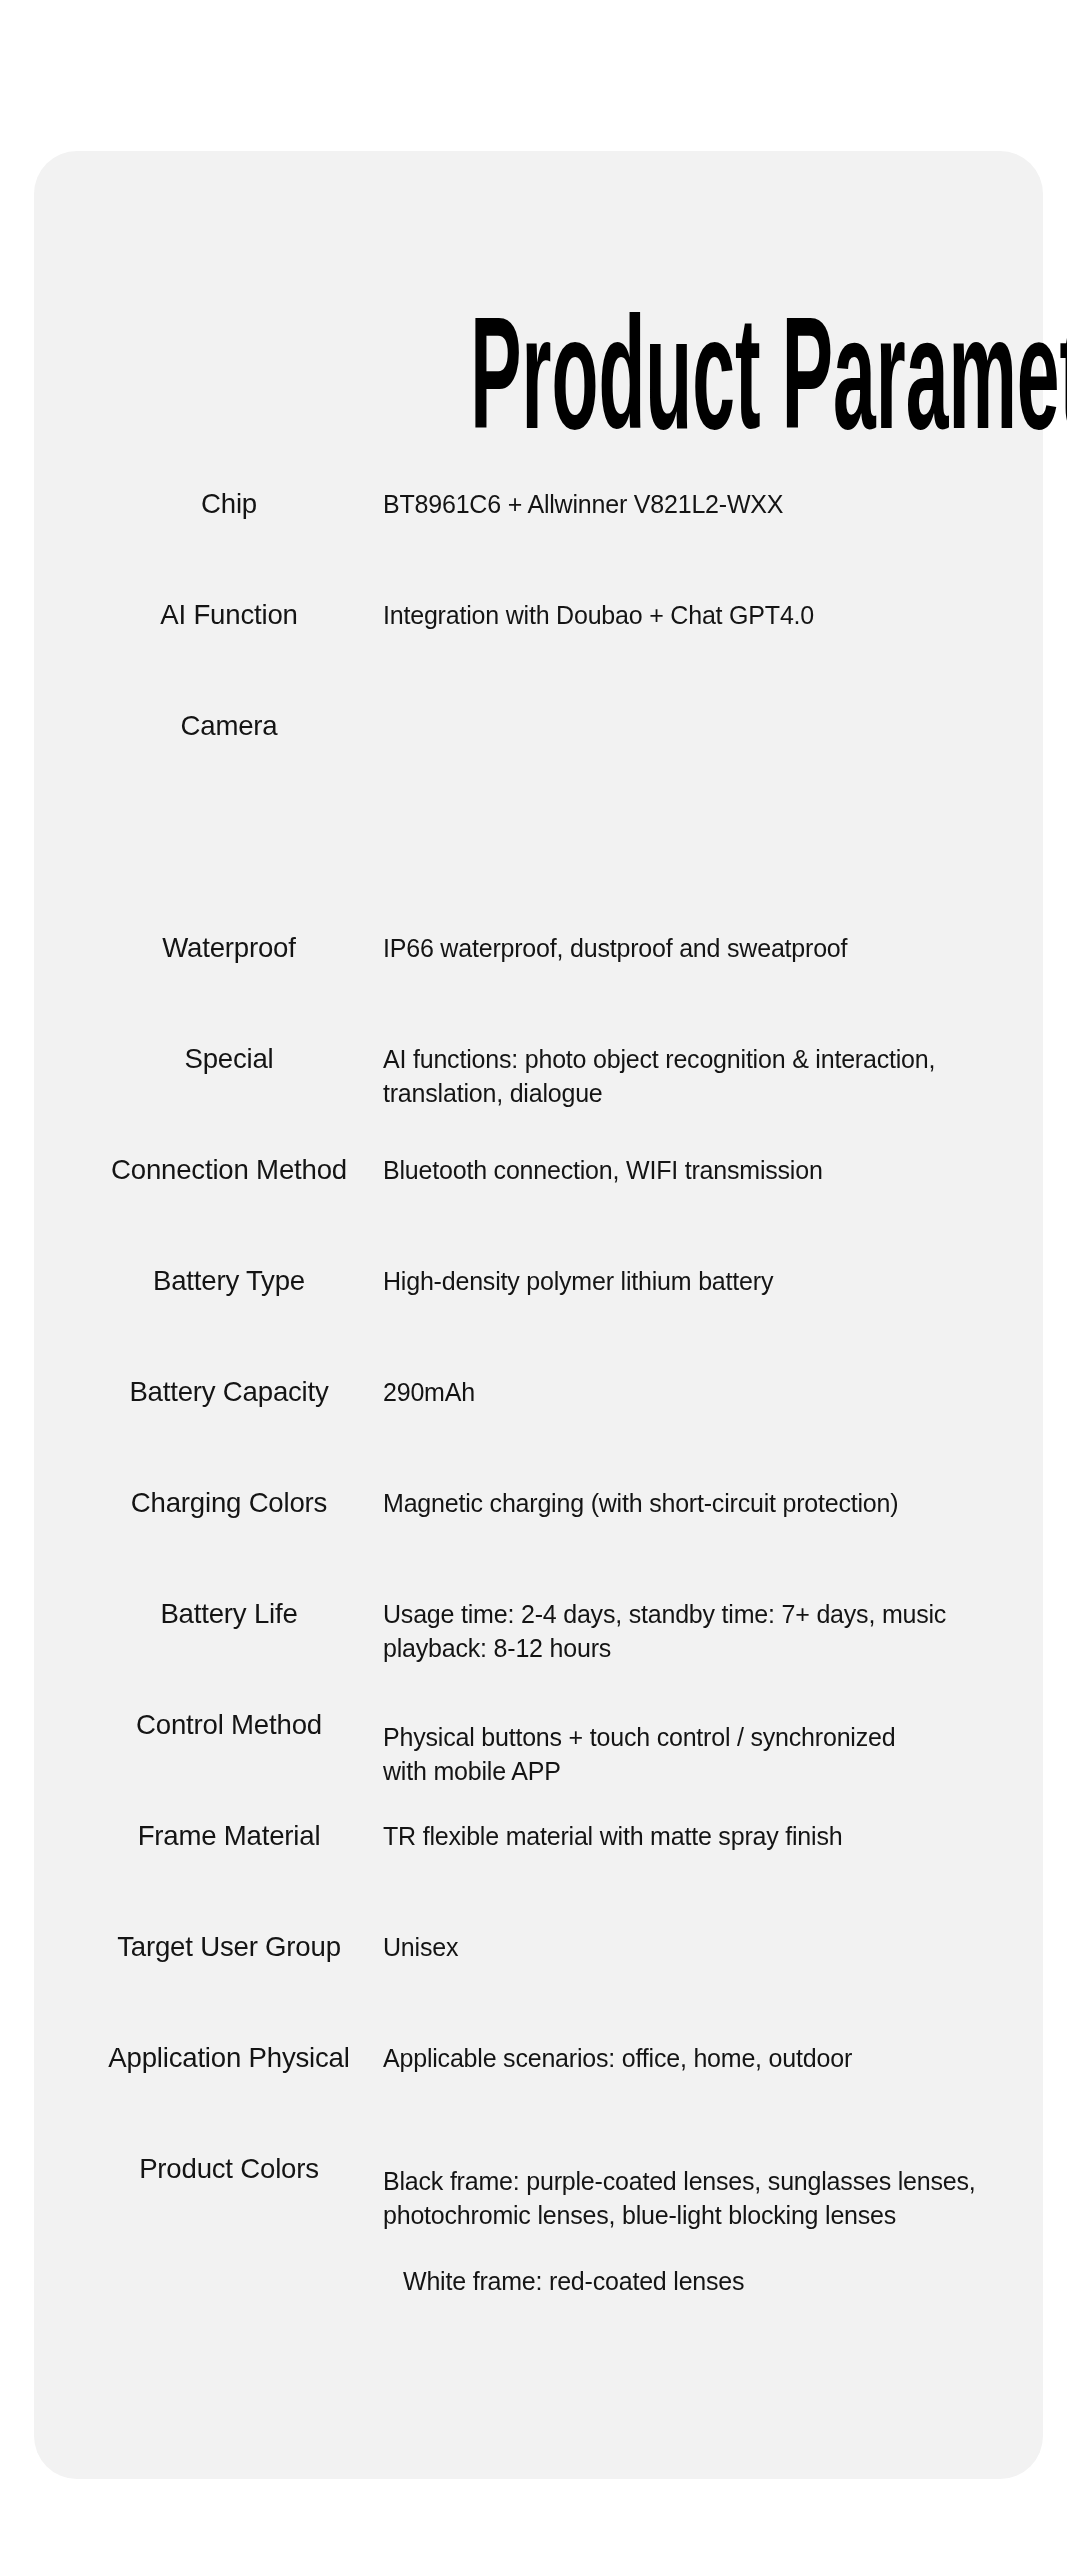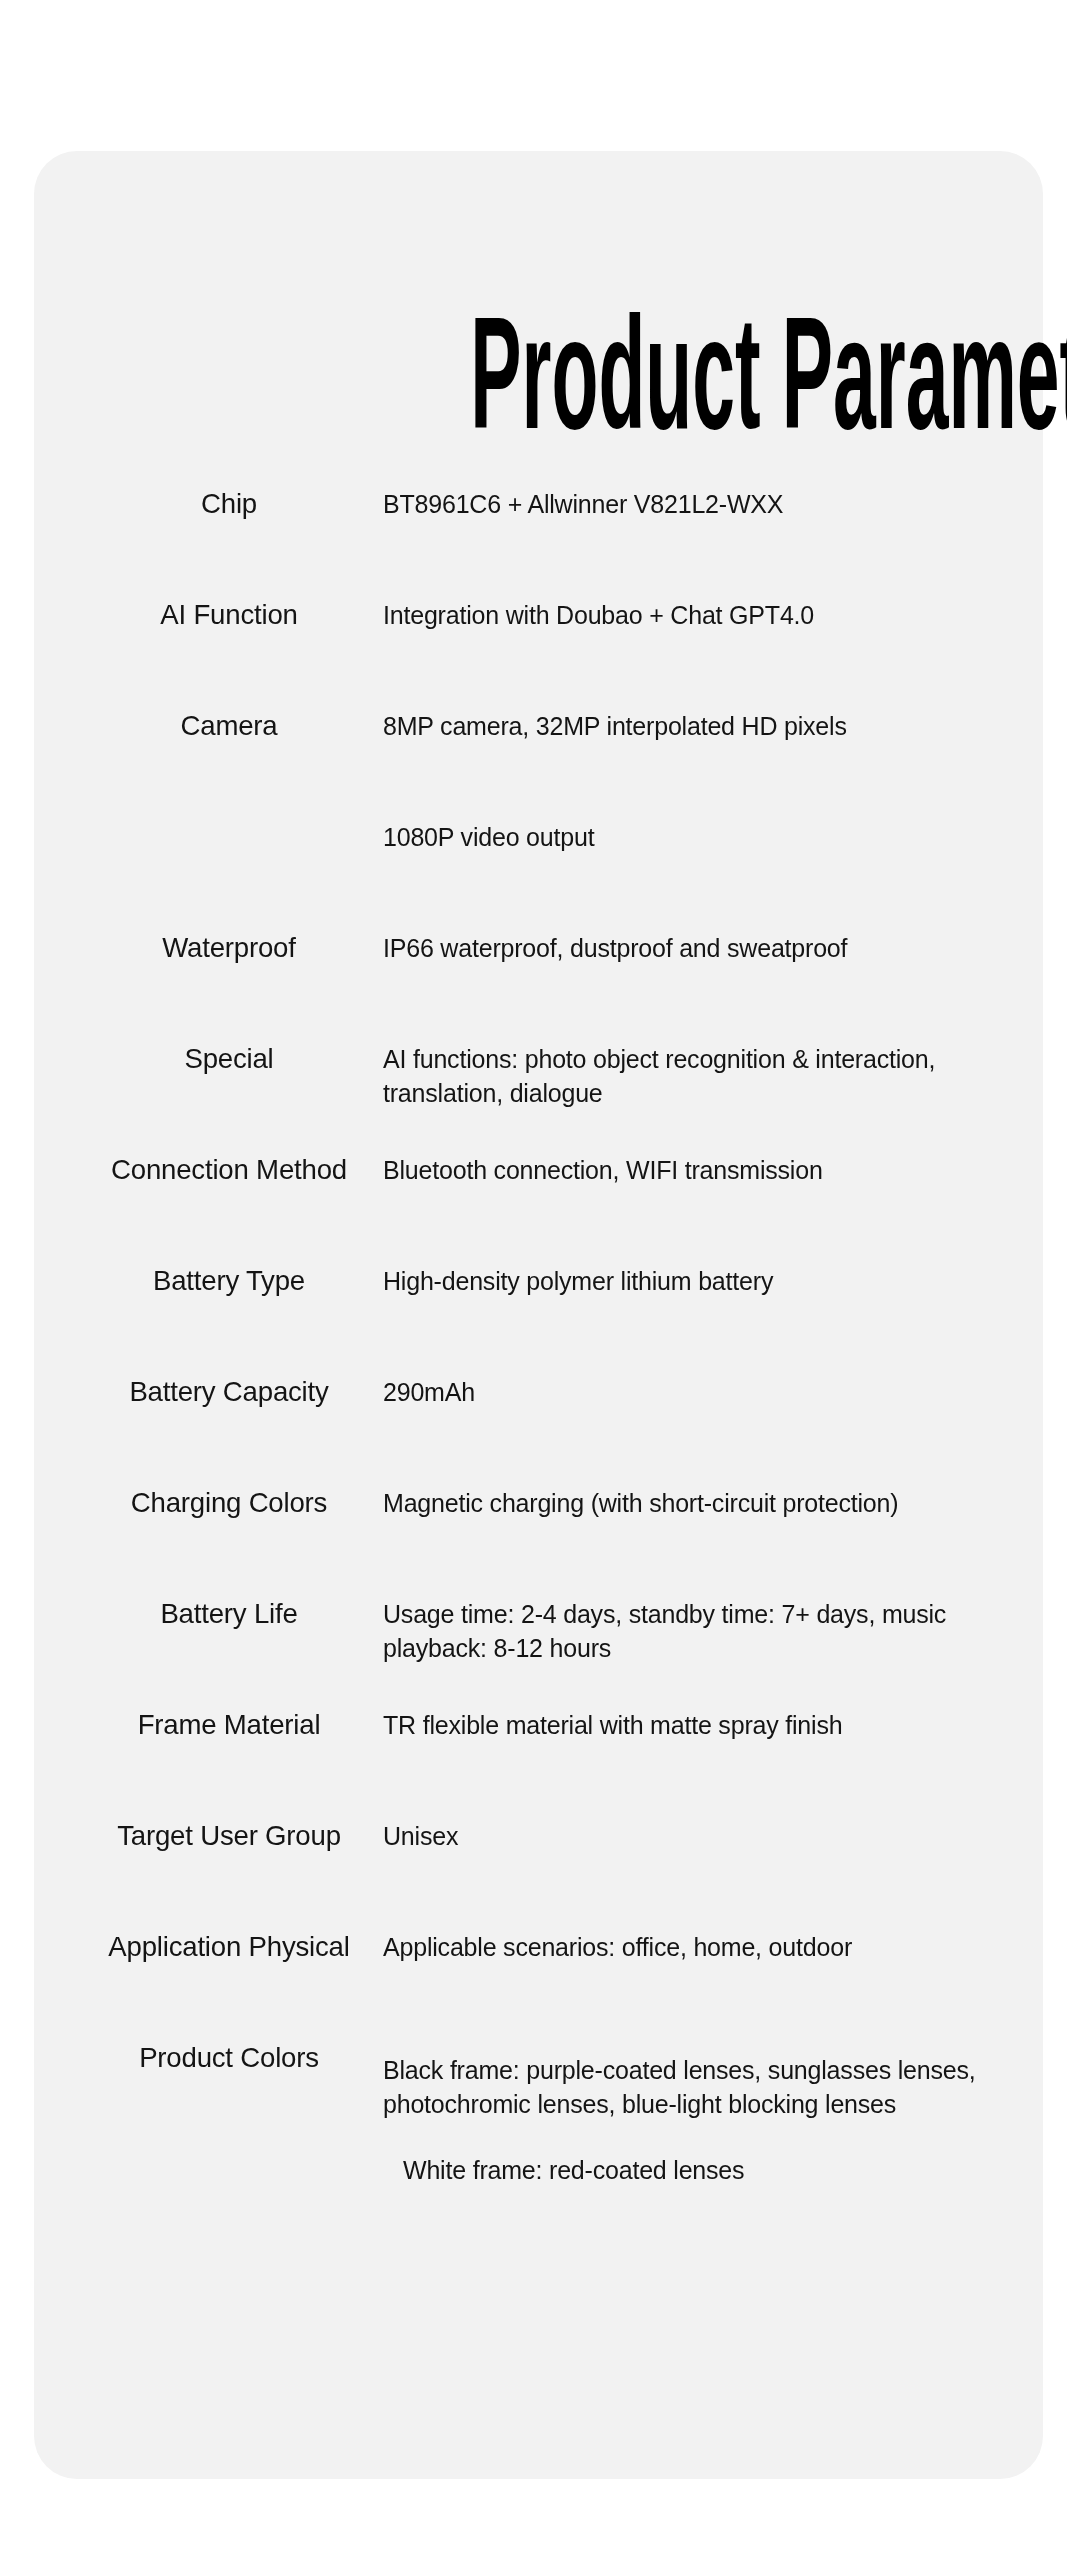--- a/index.html
+++ b/index.html
@@ -87,24 +87,20 @@
   </div>
         <div class="row row-ai-function">
     <div class="label">AI Function</div>
     <div class="value">
       <div class="para para1">Integration with Doubao + Chat GPT4.0</div>
 
     </div>
   </div>
         <div class="row row-camera has-para2">
     <div class="label">Camera</div>
-    <div class="value">
-      <div class="para para1">8MP camera, 32MP interpolated HD pixels</div>
-      <div class="para para2">1080P video output</div>
-    </div>
   </div>
         <div class="row row-waterproof">
     <div class="label">Waterproof</div>
     <div class="value">
       <div class="para para1">IP66 waterproof, dustproof and sweatproof</div>
 
     </div>
   </div>
         <div class="row row-special">
     <div class="label">Special</div>
@@ -143,20 +139,28 @@
     </div>
   </div>
         <div class="row row-battery-life">
     <div class="label">Battery Life</div>
     <div class="value">
       <div class="para para1">Usage time: 2-4 days, standby time: 7+ days, music
 playback: 8-12 hours</div>
 
     </div>
   </div>
+        <div class="row row-control-method">
+    <div class="label">Control Method</div>
+    <div class="value">
+      <div class="para para1">Physical buttons + touch control / synchronized
+with mobile APP</div>
+
+    </div>
+  </div>
         <div class="row row-frame-material">
     <div class="label">Frame Material</div>
     <div class="value">
       <div class="para para1">TR flexible material with matte spray finish</div>
 
     </div>
   </div>
         <div class="row row-target-user-group">
     <div class="label">Target User Group</div>
     <div class="value">

